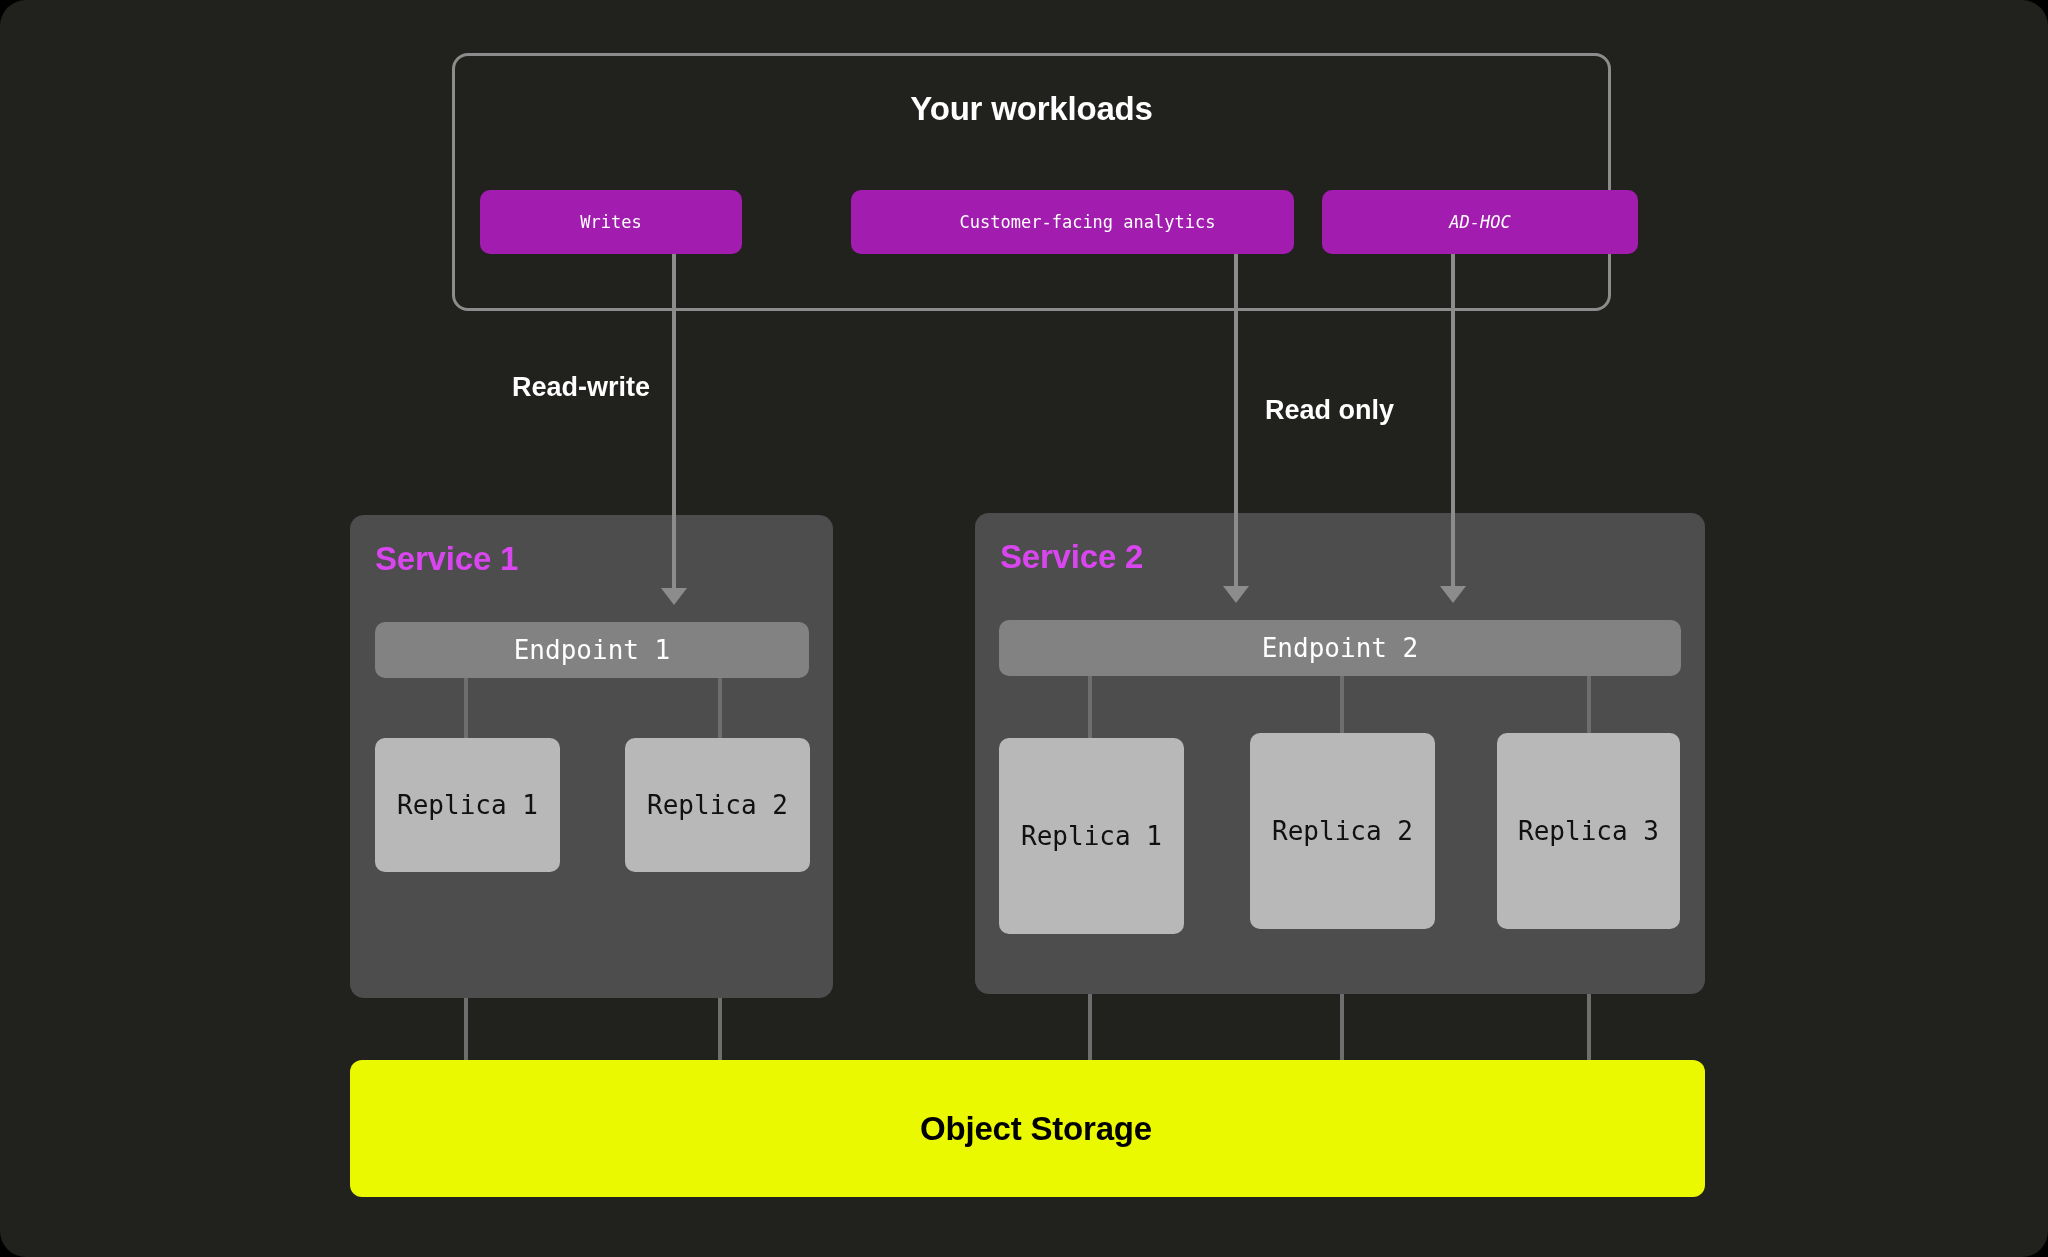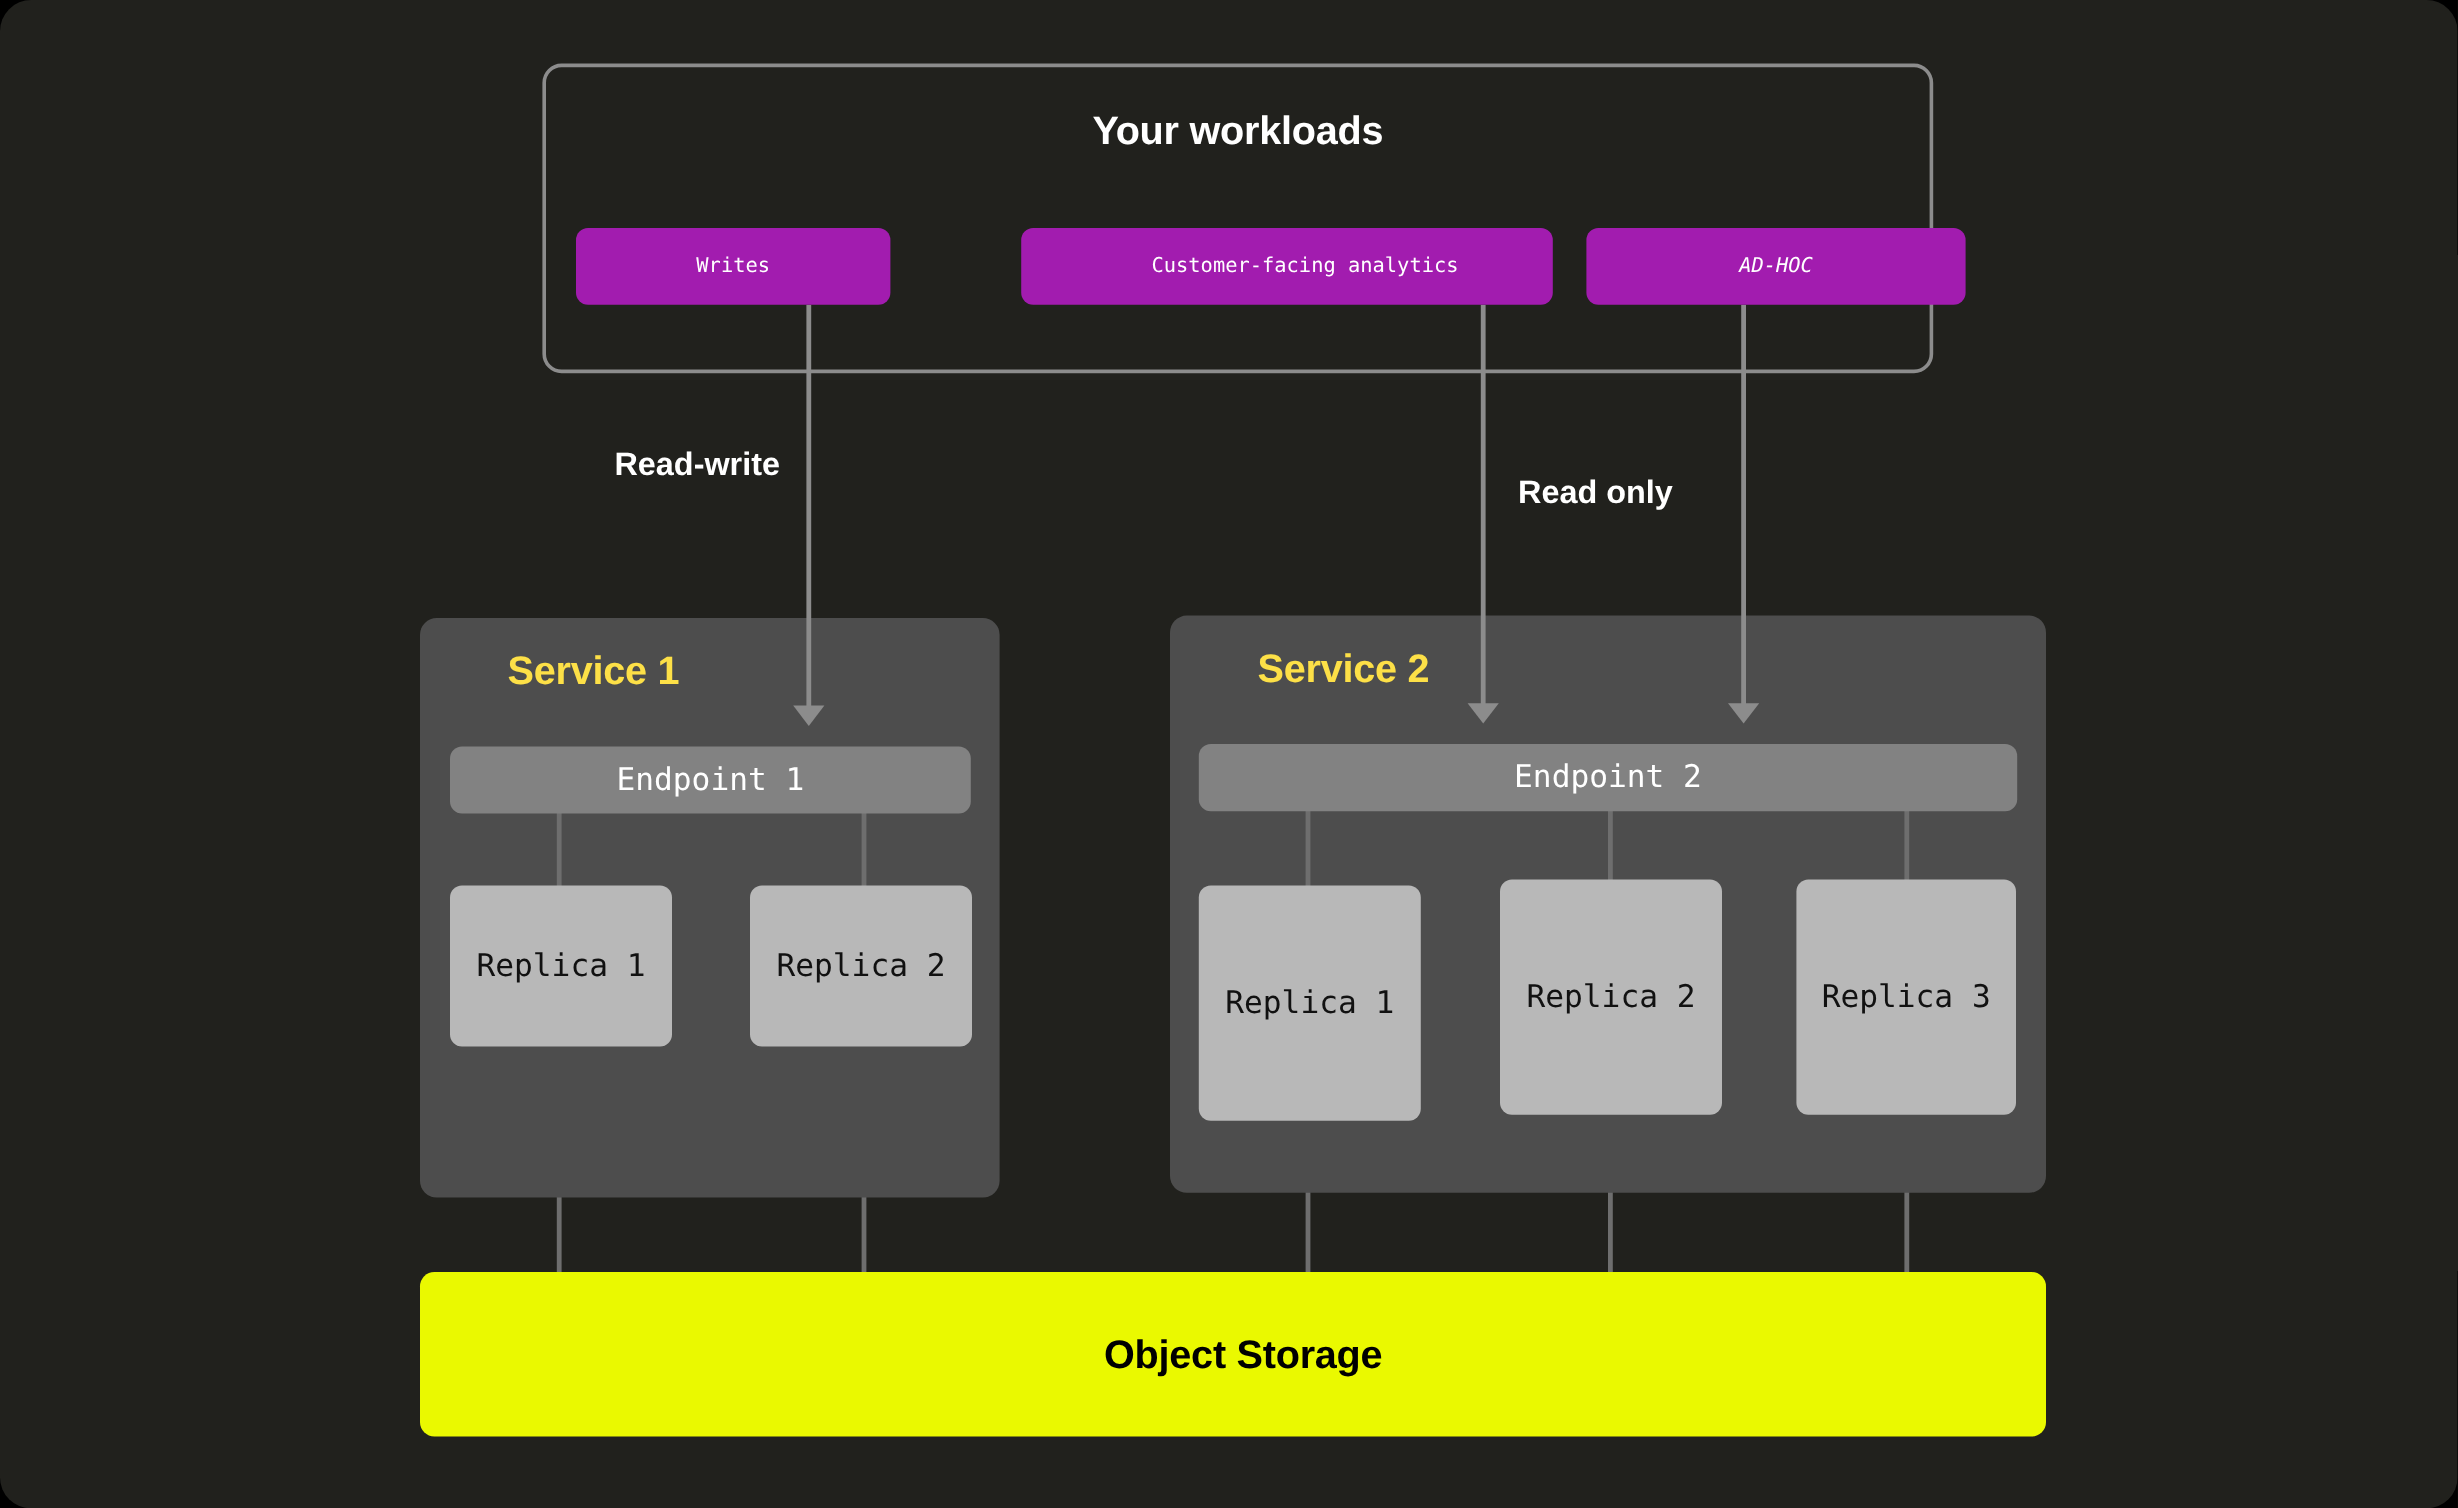--- a/index.html
+++ b/index.html
@@ -87,26 +87,25 @@
     position: absolute;
     background: #4d4d4d;
     border-radius: 14px;
     z-index: 2;
   }
   #service1-panel { left: 350px; top: 515px; width: 483px;  height: 483px; }
   #service2-panel { left: 975px; top: 513px; width: 730px;  height: 481px; }
 
   .service-title {
     position: absolute;
-    color: #fde047;
+    color: #d946ef;
     font-size: 33px;
     font-weight: bold;
     letter-spacing: -0.2px;
     z-index: 6;
-    margin-left: 48px;
   }
   #service1-title { left: 375px; top: 540px; }
   #service2-title { left: 1000px; top: 538px; text-align: center; }
 
   
   .endpoint-box {
     background: #828282;
     border-radius: 10px;
     color: #ffffff;
     font-family: "DejaVu Sans Mono", "Liberation Mono", monospace;

